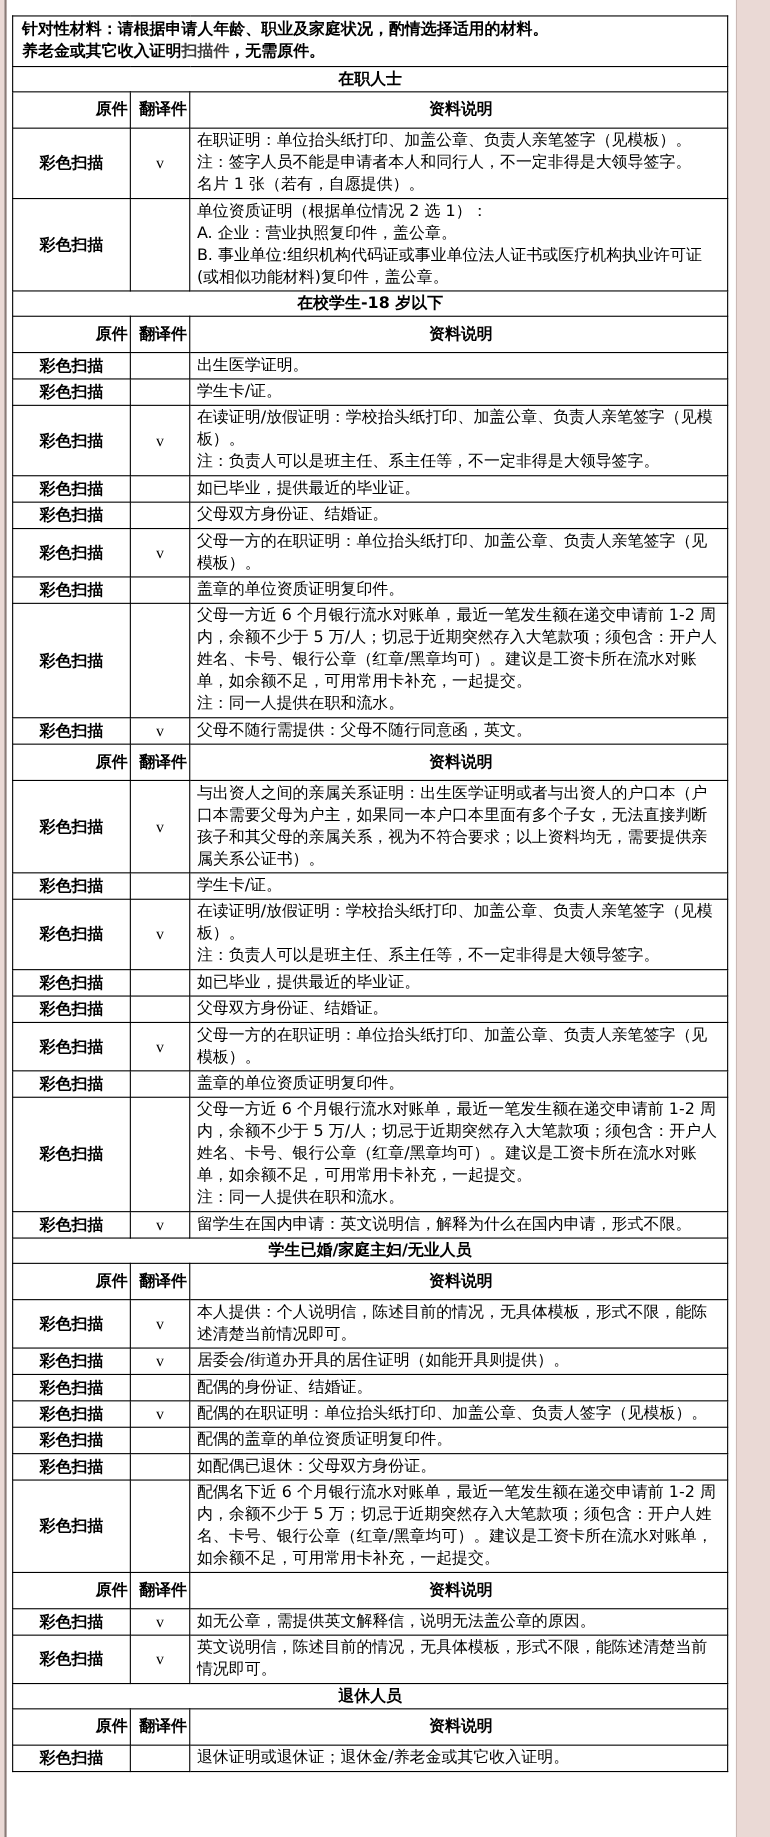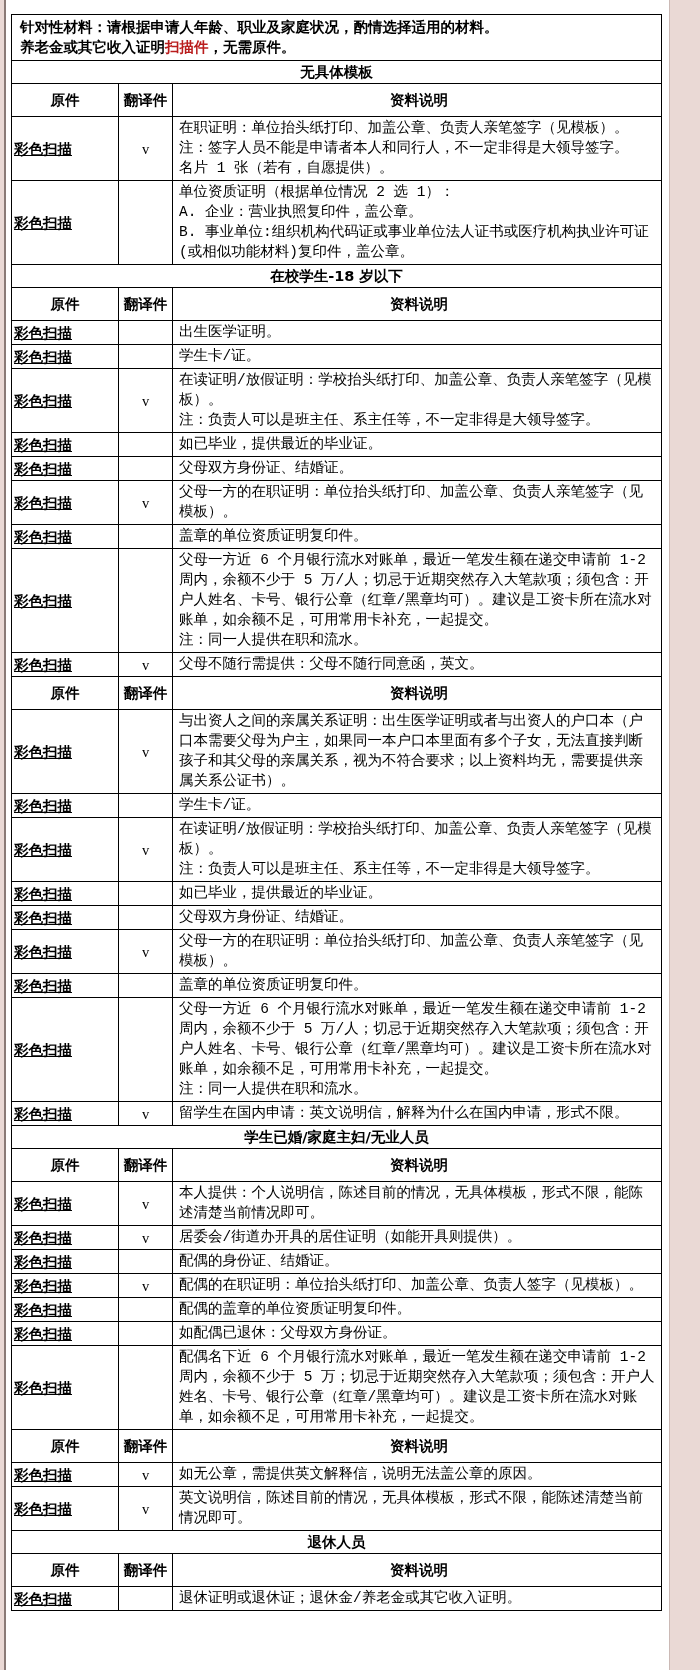--- a/index.html
+++ b/index.html
@@ -33,54 +33,52 @@
     color: #000;
     word-break: break-all;
   }
   td.notice-cell {
     padding: 2px 4px 3px 8px;
     font-weight: bold;
     font-size: 15px;
     line-height: 21px;
     color: #0000ff;
   }
-  .scan-highlight { color: #b91c1c; }
+  .scan-highlight { color: #404040; }
   td.section-title-cell {
     text-align: center;
     font-weight: bold;
     font-size: 15.5px;
     padding: 1px 2px;
   }
   td.col-head {
     font-weight: bold;
     font-size: 15px;
-    text-align: center;
+    text-align: right;
     padding: 6px 2px;
     line-height: 19px;
   }
   td.col-head.desc-head { text-align: center; padding-left: 6px; }
   td.cell-original {
-    text-align: left;
+    text-align: center;
     color: #ff0000;
     font-weight: bold;
     font-size: 14.5px;
     padding: 1px 2px;
-    text-decoration: underline;
   }
   td.cell-translation {
     text-align: center;
     font-family: "Liberation Serif", "DejaVu Serif", serif;
     font-size: 14px;
     color: #14148c;
     padding: 1px 2px;
   }
   td.cell-description {
     padding: 1px 4px 2px 6px;
     white-space: pre-line;
-    font-family: Liberation Mono, monospace;
   }
 </style>
 </head>
 <body>
 
 <div class="page">
   <table class="materials">
     <colgroup>
       <col style="width:107px">
       <col style="width:54px">
@@ -88,21 +86,21 @@
     </colgroup>
     <tbody>
       <tr>
         <td class="notice-cell" colspan="3">
           <div>针对性材料：请根据申请人年龄、职业及家庭状况，酌情选择适用的材料。</div>
           <div><span>养老金或其它收入证明</span><span class="scan-highlight">扫描件</span><span>，无需原件。</span></div>
         </td>
       </tr>
 
     <tr>
-          <td class="section-title-cell" colspan="3">无具体模板</td>
+          <td class="section-title-cell" colspan="3">在职人士</td>
         </tr>
         <tr>
           <td class="col-head">原件</td>
           <td class="col-head">翻译件</td>
           <td class="col-head desc-head">资料说明</td>
         </tr>
         <tr>
           <td class="cell-original">彩色扫描</td>
           <td class="cell-translation">v</td>
           <td class="cell-description">在职证明：单位抬头纸打印、加盖公章、负责人亲笔签字（见模板）。

